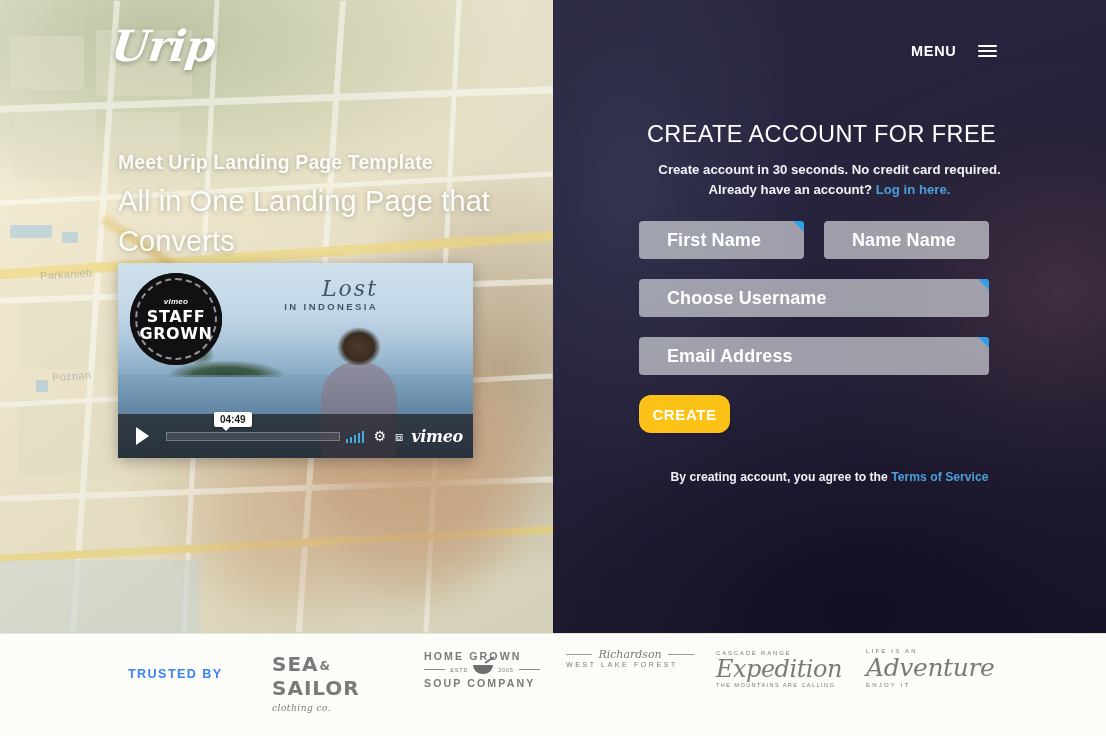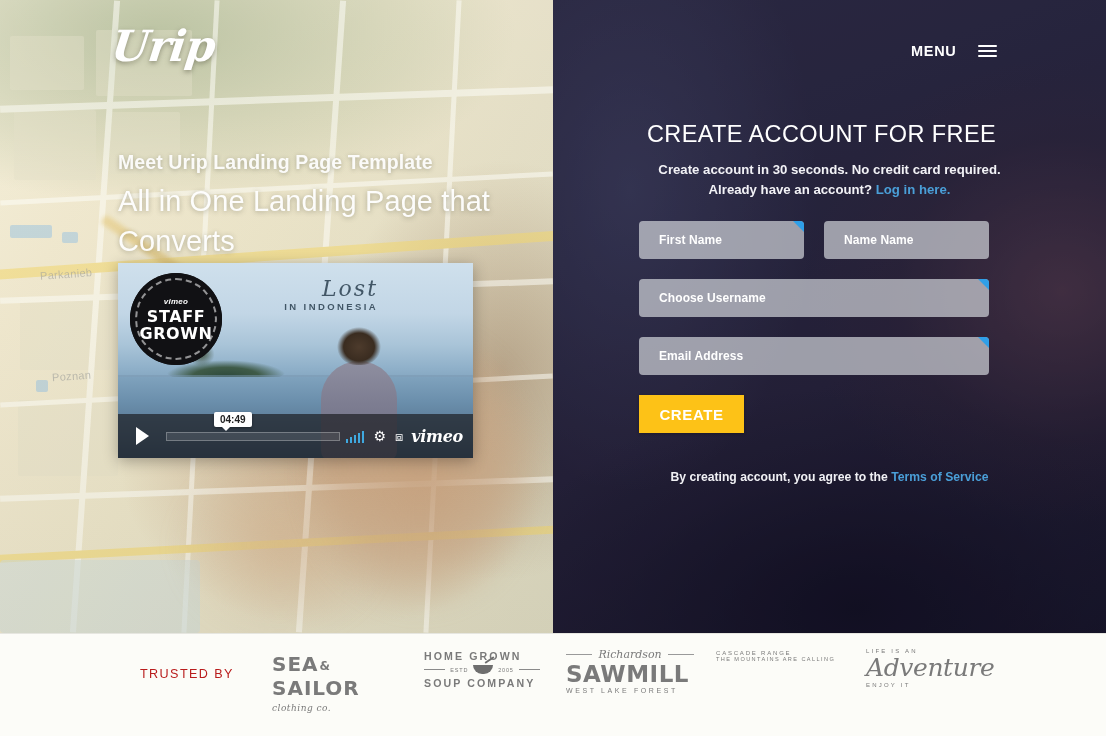--- a/index.html
+++ b/index.html
@@ -223,54 +223,54 @@
   .su-link { color: #4a9fd8; cursor: pointer; font-weight: 700; }
 
   .form { position: absolute; left: 639px; top: 221px; width: 350px; }
   .row { display: flex; gap: 20px; margin-bottom: 20px; }
   .field {
     position: relative; height: 38px; border-radius: 4px;
     background: rgba(210,212,218,.70);
     display: flex; align-items: center; overflow: hidden; cursor: text;
   }
   .field .ph {
-    color: #ffffff; font-size: 12px; font-weight: 700; padding-left: 20px;
+    color: #ffffff; font-size: 18px; font-weight: 700; padding-left: 28px;
     letter-spacing: .1px; user-select: none;
   }
   .field.req::after {
     content: ""; position: absolute; right: 0; top: 0;
     border-top: 11px solid #2f9fe8; border-left: 11px solid transparent;
   }
   .f-first { width: 165px; }
   .f-last  { width: 165px; }
   .f-full  { width: 350px; }
   .row-last { display: flex; gap: 20px; align-items: center; }
   .f-phone { width: 225px; }
   .btn-create {
-    width: 105px; height: 38px; border: none; border-radius: 0;
+    width: 91px; height: 38px; border: none; border-radius: 12px;
     background: #fdc217; color: #ffffff; font-size: 15px; font-weight: 700;
     letter-spacing: .6px; cursor: pointer;
     font-family: "Liberation Sans", sans-serif;
     box-shadow: 0 1px 3px rgba(0,0,0,.25);
   }
   .terms {
     position: absolute; left: 553px; top: 470px; width: 553px; text-align: center;
     color: #f0f0f4; font-size: 12.2px; font-weight: 700;
   }
   .terms-link { color: #4a9fd8; cursor: pointer; }
 
   
   .footer {
     position: absolute; left: 0; top: 633px; width: 1106px; height: 103px;
     background: #fcfcf8; border-top: 1px solid #e6e6e0;
     display: flex; align-items: center;
   }
   .trusted {
-    position: absolute; left: 140px; top: 667px;
-    color: #b91c1c; font-size: 12.6px; letter-spacing: 1.4px; font-weight: 400;
+    position: absolute; left: 128px; top: 667px;
+    color: #3b82f6; font-size: 12.6px; letter-spacing: 1.4px; font-weight: 700;
   }
   .brand { position: absolute; color: #7a7a7a; }
 
   .b-sea { left: 272px; top: 652px; width: 120px; }
   .b-sea .b1 { font-size: 20px; font-weight: 700; letter-spacing: 1px; font-family: "DejaVu Sans", sans-serif; }
   .b-sea .amp { display: inline-block; font-size: 12px; vertical-align: middle; padding: 0 1px; }
   .b-sea .b2 { font-size: 9px; font-family: "DejaVu Serif", serif; font-style: italic; letter-spacing: .5px; margin-top: 3px; }
 
   .b-soup { left: 424px; top: 650px; width: 116px; }
   .b-soup .b1 { font-size: 10.6px; font-weight: 700; letter-spacing: 2.1px; }
@@ -464,26 +464,26 @@
     </div>
     <div class="b2">SOUP COMPANY</div>
   </div>
 
   <div class="brand b-saw">
     <div class="top">
       <span class="dash"></span>
       <span class="b1">Richardson</span>
       <span class="dash"></span>
     </div>
-    <div class="b2">SAWMILL</div>
     <div class="b3">WEST LAKE FOREST</div>
   </div>
 
   <div class="brand b-exp">
     <div class="b1">CASCADE RANGE</div>
+    <div class="b2">Expedition</div>
     <div class="b3">THE MOUNTAINS ARE CALLING</div>
   </div>
 
   <div class="brand b-adv">
     <div class="b1">LIFE IS AN</div>
     <div class="b2">Adventure</div>
     <div class="b3">ENJOY IT</div>
   </div>
 
 </div>

